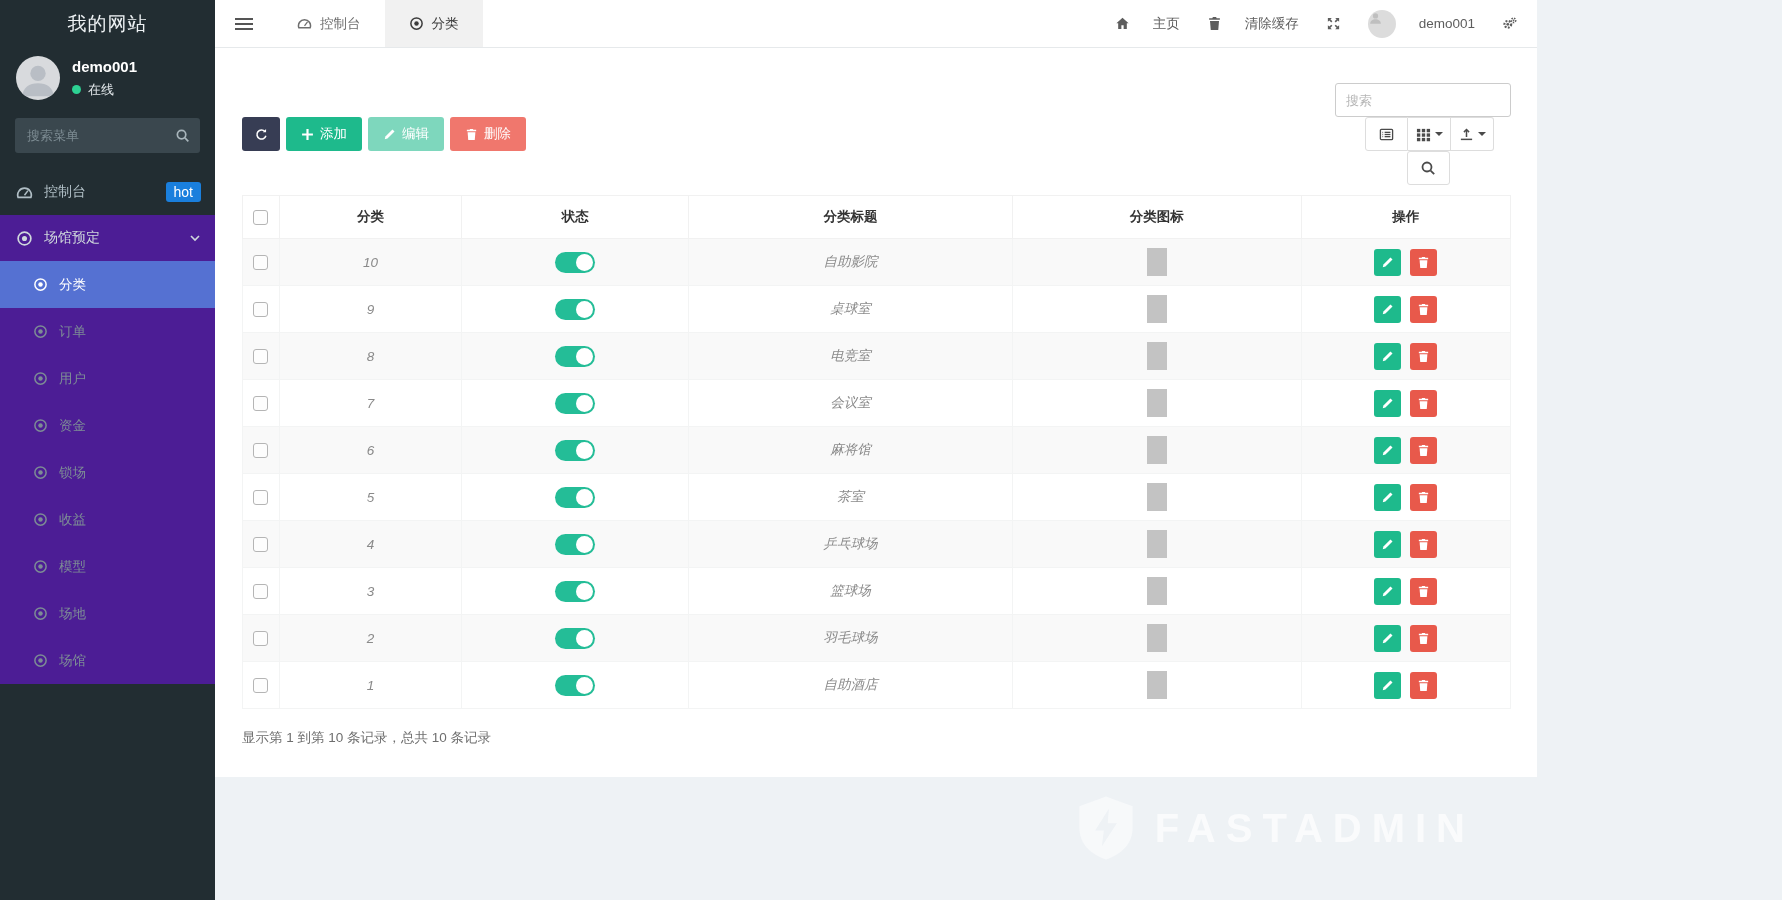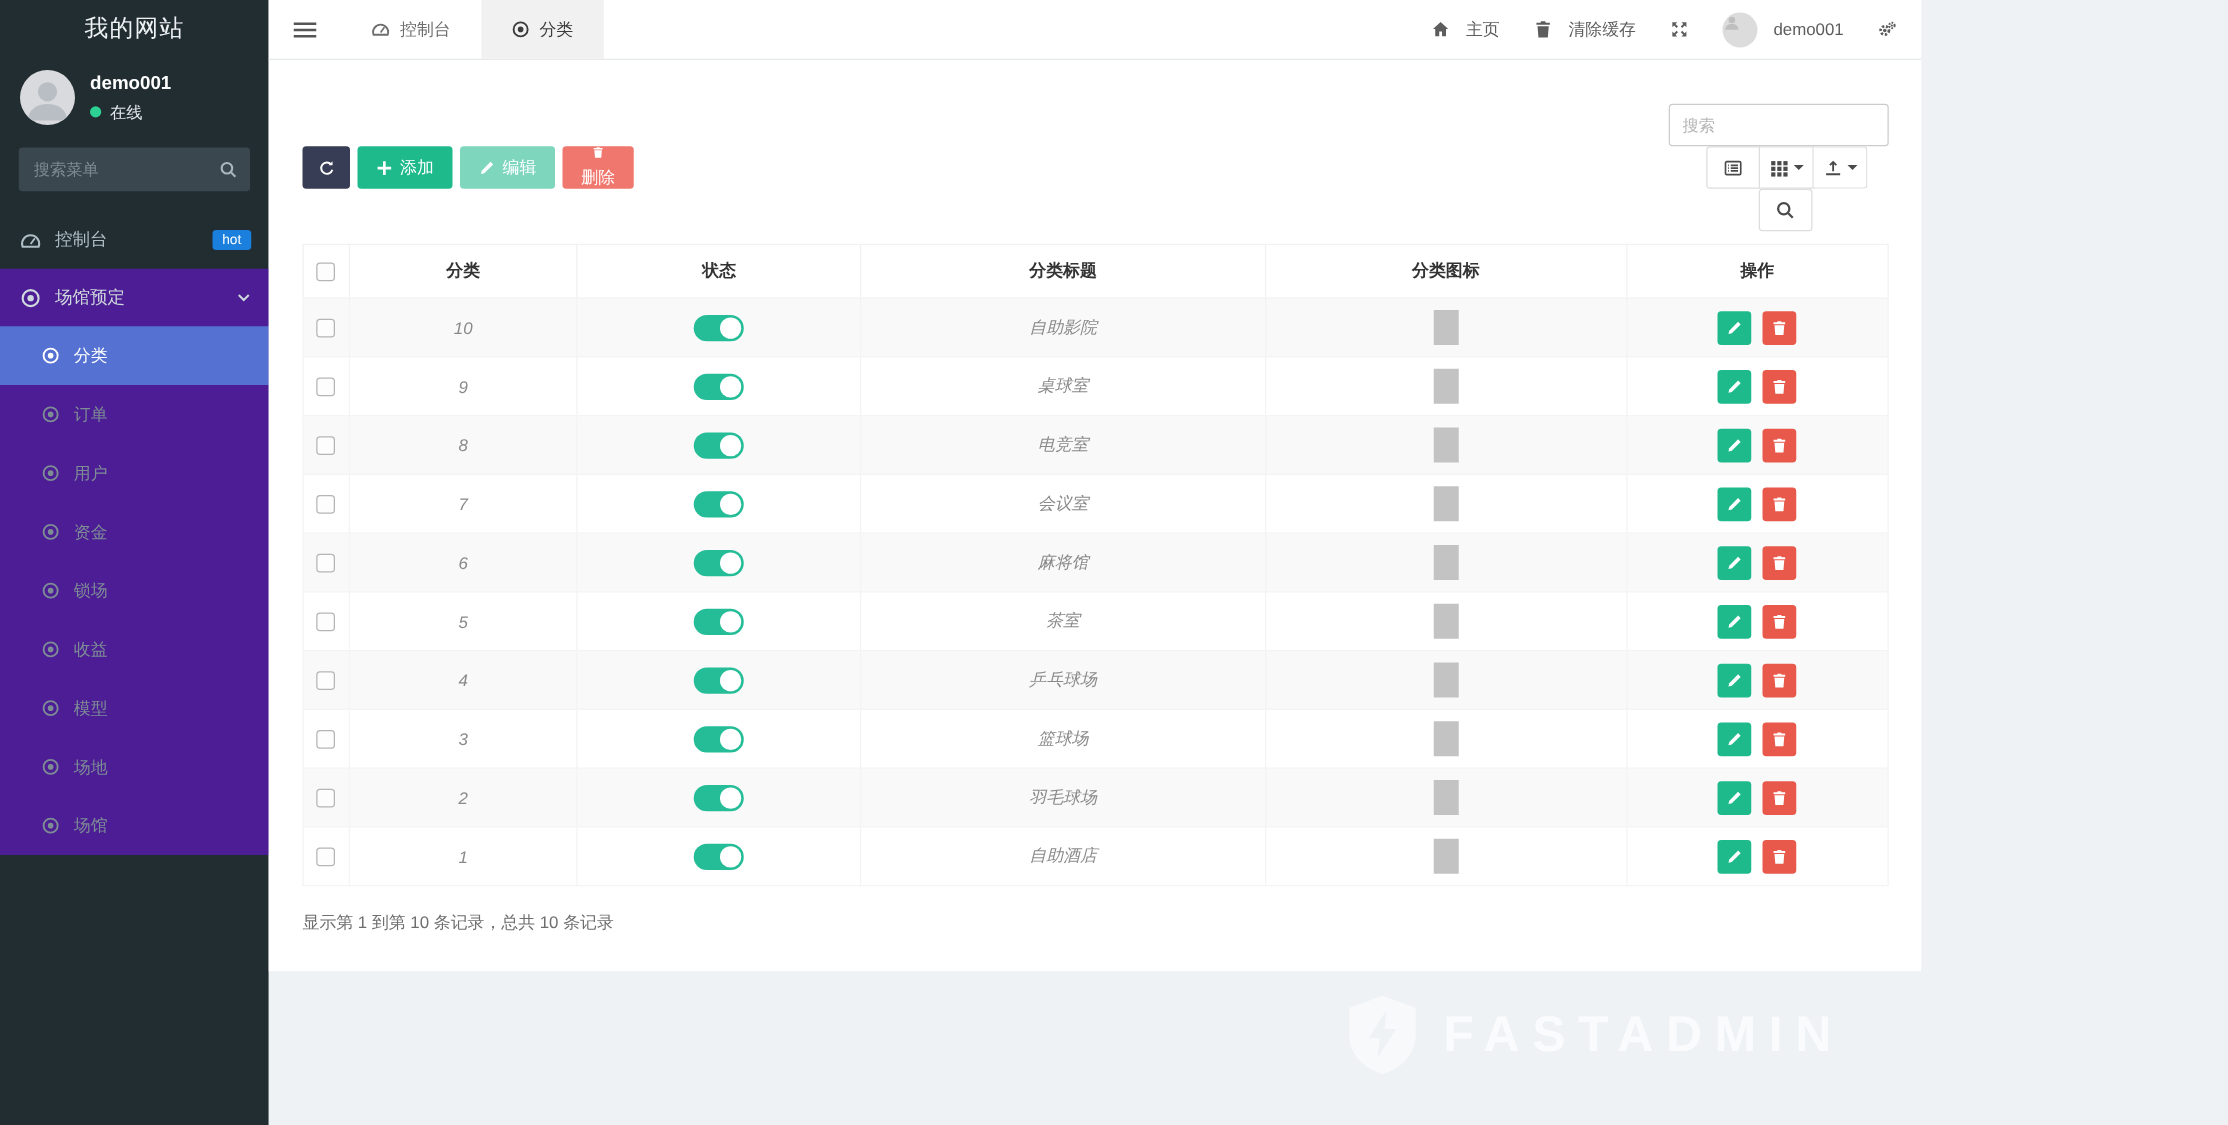--- a/index.html
+++ b/index.html
@@ -14,51 +14,51 @@
   .avatar { width:44px; height:44px; border-radius:50%; background:#d8dadd; overflow:hidden; flex-shrink:0; }
   .user-name { color:#ffffff; font-weight:bold; font-size:15px; }
   .user-status { margin-top:6px; font-size:13px; color:#e4e9ec; display:flex; align-items:center; gap:7px; }
   .dot { width:9px; height:9px; border-radius:50%; background:#2dd193; display:inline-block; }
   .menu-search { margin:6px 15px 16px; position:relative; }
   .menu-search input { width:100%; height:35px; background:#3a474e; border:none; border-radius:3px; padding:0 32px 0 12px; color:#cfd8dc; font-size:13px; outline:none; }
   .menu-search input::placeholder { color:#7c8b92; }
   .menu-search .mag { position:absolute; right:10px; top:10px; width:15px; height:15px; color:#a9b6bc; }
   .menu-item { height:46px; display:flex; align-items:center; gap:11px; padding:0 14px 0 16px; font-size:14px; color:#b0bec5; cursor:pointer; }
   .menu-item svg.mi { width:17px; height:17px; flex-shrink:0; }
-  .hot-badge { margin-left:auto; background:#1a7fdd; color:#fff; font-size:11px; padding:2px 8px; border-radius:3px;text-align:right; }
+  .hot-badge { margin-left:auto; background:#1a7fdd; color:#fff; font-size:14px; padding:2px 8px; border-radius:3px;text-align:right; }
   .menu-group { background:#4c1d95; }
   .menu-group .parent { color:#cfd8dc; }
   .menu-group .chev { margin-left:auto; width:12px; height:12px; }
   .submenu-item { height:47px; display:flex; align-items:center; gap:11px; padding-left:33px; font-size:13.5px; color:#7d8c95; cursor:pointer; }
   .submenu-item svg { width:15px; height:15px; }
   .submenu-item.active { background:#5571d2; color:#ffffff; }
 
   
   .main { flex:1; position:relative; display:flex; flex-direction:column; background:#eef2f5; }
   .topbar { height:48px; background:#fff; border-bottom:1px solid #e6e9eb; display:flex; align-items:stretch; flex-shrink:0; }
   .hamburger { width:58px; display:flex; align-items:center; justify-content:center; flex-direction:column; gap:3px; cursor:pointer; }
   .hamburger i { width:18px; height:2px; background:#555; display:block; }
   .tab { display:flex; align-items:center; gap:8px; padding:0 24px; font-size:13.5px; color:#6e6e6e; cursor:pointer; }
   .tab svg { width:15px; height:15px; }
   .tab.active { background:#f1f1f1; color:#3c3c3c; }
   .topbar-right { margin-left:auto; display:flex; align-items:center; gap:27px; padding-right:20px; color:#5d5d5d; font-size:13.5px; }
-  .tb-item { display:flex; align-items:center; gap:13px; cursor:pointer; }
+  .tb-item { display:flex; align-items:center; gap:23px; cursor:pointer; }
   .tb-item svg { width:15px; height:15px; }
   .avatar-sm { width:28px; height:28px; border-radius:50%; background:#dcdcdc; overflow:hidden; display:inline-block; }
 
   
   .panel { background:#ffffff; padding:35px 26px 30px 27px; }
   .toolbar { display:flex; justify-content:space-between; align-items:center; margin-bottom:10px; }
   .toolbar-left { display:flex; gap:6px; }
   .tbtn { height:34px; border:none; border-radius:3px; color:#fff; font-size:13.5px; display:inline-flex; align-items:center; gap:6px; padding:0 15px; cursor:pointer; font-family:inherit; }
   .tbtn svg { width:13px; height:13px; }
   .btn-refresh { width:38px; padding:0; justify-content:center; background:#373d54; }
   .btn-add { background:#1eba8c; }
   .btn-edit { background:#7ed7bd; }
-  .btn-delete { background:#f0776d;flex-direction:column; }
+  .btn-delete { background:#f0776d; }
   .toolbar-right { display:flex; align-items:center;flex-direction:column; }
   .search-input { width:176px; height:34px; border:1px solid #ccc; border-radius:3px; padding:0 10px; font-size:13px; color:#555; outline:none; font-family:inherit; }
   .search-input::placeholder { color:#b5b5b5; }
   .btn-group { display:flex; margin-left:13px; }
   .gbtn { width:43px; height:34px; background:#fff; border:1px solid #ddd; color:#4a4a4a; display:inline-flex; align-items:center; justify-content:center; gap:4px; cursor:pointer; }
   .gbtn svg { width:15px; height:15px; }
   .btn-group .gbtn + .gbtn { border-left:none; }
   .btn-group .gbtn:first-child { border-radius:3px 0 0 3px; }
   .btn-group .gbtn:last-child { border-radius:0 3px 3px 0; }
   .caret { width:0; height:0; border-left:4px solid transparent; border-right:4px solid transparent; border-top:4px solid #4a4a4a; display:inline-block; }

